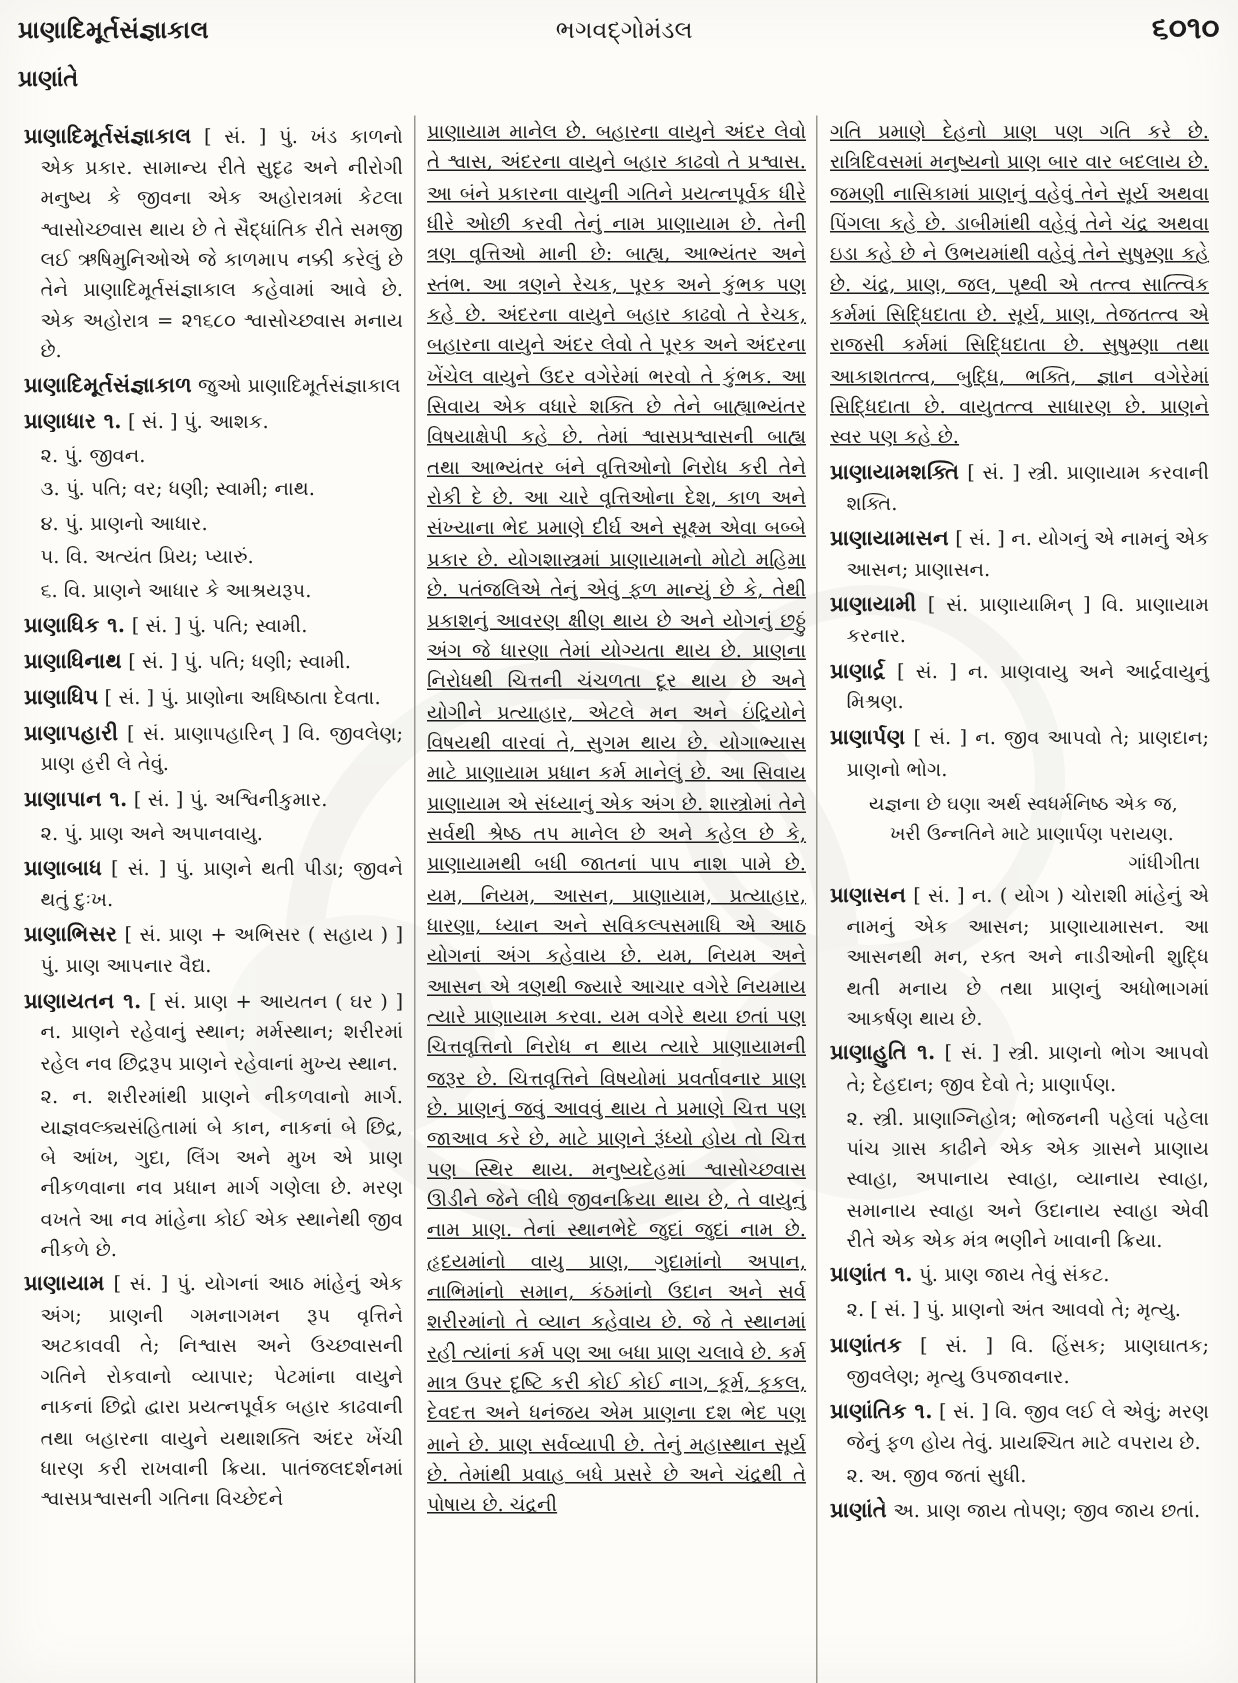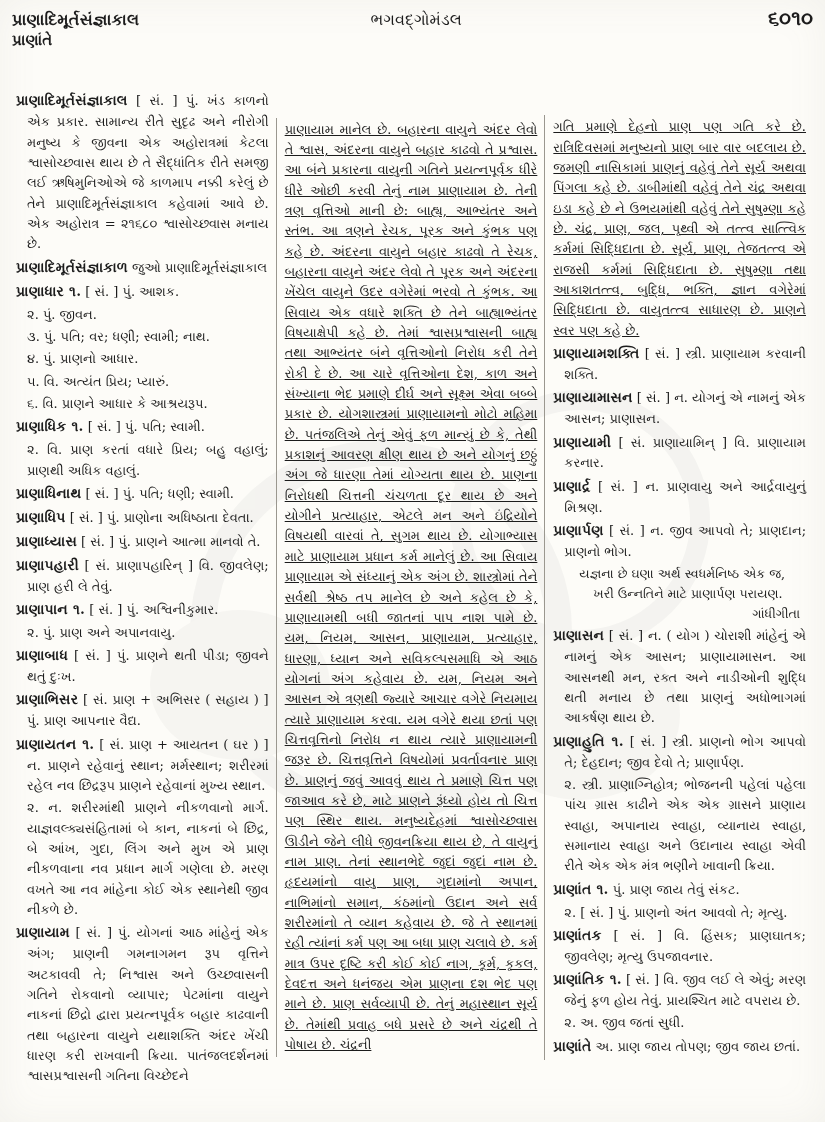--- a/index.html
+++ b/index.html
@@ -22,29 +22,29 @@
     border:26px solid #ededea;
   }
   .wm-ring.r1{left:40px;top:60px;width:330px;height:330px;}
   .wm-ring.r2{left:300px;top:10px;width:220px;height:220px;border-width:20px;}
   .wm-blob{
     position:absolute;background:#f1f0ec;border-radius:50%;
   }
   .wm-blob.b1{left:0;top:230px;width:180px;height:150px;}
   .wm-blob.b2{left:330px;top:250px;width:200px;height:170px;}
 
-  .page{position:relative;z-index:1;height:100%;box-sizing:border-box;padding:6px 12px 0 12px;display:flex;flex-direction:column;}
+  .page{position:relative;z-index:1;height:100%;box-sizing:border-box;padding:6px 12px 0 12px;display:flex;flex-direction:column;gap:12px;}
 
   .hdr{display:flex;align-items:baseline;justify-content:space-between;}
   .hdr .hw{font-weight:bold;font-size:16px;letter-spacing:.2px;}
   .hdr .title{font-weight:normal;font-size:16px;text-align:center;flex:1;}
   .hdr .pageno{font-weight:bold;font-size:20px;min-width:120px;text-align:right;}
   .hdr2{font-weight:bold;font-size:15px;margin-top:1px;margin-bottom:4px;}
 
-  .cols{flex:1;display:flex;min-height:0;align-items:center;}
+  .cols{flex:1;display:flex;min-height:0;}
   .col{
     flex:1 1 0;box-sizing:border-box;
     padding:2px 7px 0 4px;
     font-size:13px;line-height:1.565;
     text-align:justify;overflow:hidden;
   }
   .col + .col{border-left:1px solid #9a978f;padding-left:8px;}
 
   p.entry{margin:2px 0;padding-left:11px;text-indent:-11px;}
   p.entry b{font-size:14px;letter-spacing:.2px;}
@@ -77,24 +77,22 @@
     <div class="col" id="col-0">
         <p class="entry"><b>પ્રાણાદિમૂર્તસંજ્ઞાકાલ</b> [ સં. ] પું. ખંડ કાળનો એક પ્રકાર. સામાન્ય રીતે સુદૃઢ અને નીરોગી મનુષ્ય કે જીવના એક અહોરાત્રમાં કેટલા શ્વાસોચ્છ્વાસ થાય છે તે સૈદ્ધાંતિક રીતે સમજી લઈ ઋષિમુનિઓએ જે કાળમાપ નક્કી કરેલું છે તેને પ્રાણાદિમૂર્તસંજ્ઞાકાલ કહેવામાં આવે છે. એક અહોરાત્ર = ૨૧૬૮૦ શ્વાસોચ્છ્વાસ મનાય છે.</p>
         <p class="entry"><b>પ્રાણાદિમૂર્તસંજ્ઞાકાળ</b> જુઓ પ્રાણાદિમૂર્તસંજ્ઞાકાલ</p>
         <p class="entry"><b>પ્રાણાધાર ૧.</b> [ સં. ] પું. આશક.</p>
         <p class="sense">૨. પું. જીવન.</p>
         <p class="sense">૩. પું. પતિ; વર; ધણી; સ્વામી; નાથ.</p>
         <p class="sense">૪. પું. પ્રાણનો આધાર.</p>
         <p class="sense">૫. વિ. અત્યંત પ્રિય; પ્યારું.</p>
         <p class="sense">૬. વિ. પ્રાણને આધાર કે આશ્રયરૂપ.</p>
         <p class="entry"><b>પ્રાણાધિક ૧.</b> [ સં. ] પું. પતિ; સ્વામી.</p>
-        <p class="sense">૨. વિ. પ્રાણ કરતાં વધારે પ્રિય; બહુ વહાલું; પ્રાણથી અધિક વહાલું.</p>
         <p class="entry"><b>પ્રાણાધિનાથ</b> [ સં. ] પું. પતિ; ધણી; સ્વામી.</p>
         <p class="entry"><b>પ્રાણાધિપ</b> [ સં. ] પું. પ્રાણોના અધિષ્ઠાતા દેવતા.</p>
-        <p class="entry"><b>પ્રાણાધ્યાસ</b> [ સં. ] પું. પ્રાણને આત્મા માનવો તે.</p>
         <p class="entry"><b>પ્રાણાપહારી</b> [ સં. પ્રાણાપહારિન્ ] વિ. જીવલેણ; પ્રાણ હરી લે તેવું.</p>
         <p class="entry"><b>પ્રાણાપાન ૧.</b> [ સં. ] પું. અશ્વિનીકુમાર.</p>
         <p class="sense">૨. પું. પ્રાણ અને અપાનવાયુ.</p>
         <p class="entry"><b>પ્રાણાબાધ</b> [ સં. ] પું. પ્રાણને થતી પીડા; જીવને થતું દુઃખ.</p>
         <p class="entry"><b>પ્રાણાભિસર</b> [ સં. પ્રાણ + અભિસર ( સહાય ) ] પું. પ્રાણ આપનાર વૈદ્ય.</p>
         <p class="entry"><b>પ્રાણાયતન ૧.</b> [ સં. પ્રાણ + આયતન ( ઘર ) ] ન. પ્રાણને રહેવાનું સ્થાન; મર્મસ્થાન; શરીરમાં રહેલ નવ છિદ્રરૂપ પ્રાણને રહેવાનાં મુખ્ય સ્થાન.</p>
         <p class="sense">૨. ન. શરીરમાંથી પ્રાણને નીકળવાનો માર્ગ. યાજ્ઞવલ્ક્યસંહિતામાં બે કાન, નાકનાં બે છિદ્ર, બે આંખ, ગુદા, લિંગ અને મુખ એ પ્રાણ નીકળવાના નવ પ્રધાન માર્ગ ગણેલા છે. મરણ વખતે આ નવ માંહેના કોઈ એક સ્થાનેથી જીવ નીકળે છે.</p>
         <p class="entry"><b>પ્રાણાયામ</b> [ સં. ] પું. યોગનાં આઠ માંહેનું એક અંગ; પ્રાણની ગમનાગમન રૂપ વૃત્તિને અટકાવવી તે; નિશ્વાસ અને ઉચ્છ્વાસની ગતિને રોકવાનો વ્યાપાર; પેટમાંના વાયુને નાકનાં છિદ્રો દ્વારા પ્રયત્નપૂર્વક બહાર કાઢવાની તથા બહારના વાયુને યથાશક્તિ અંદર ખેંચી ધારણ કરી રાખવાની ક્રિયા. પાતંજલદર્શનમાં શ્વાસપ્રશ્વાસની ગતિના વિચ્છેદને</p>
       </div>
     <div class="col" id="col-1">

